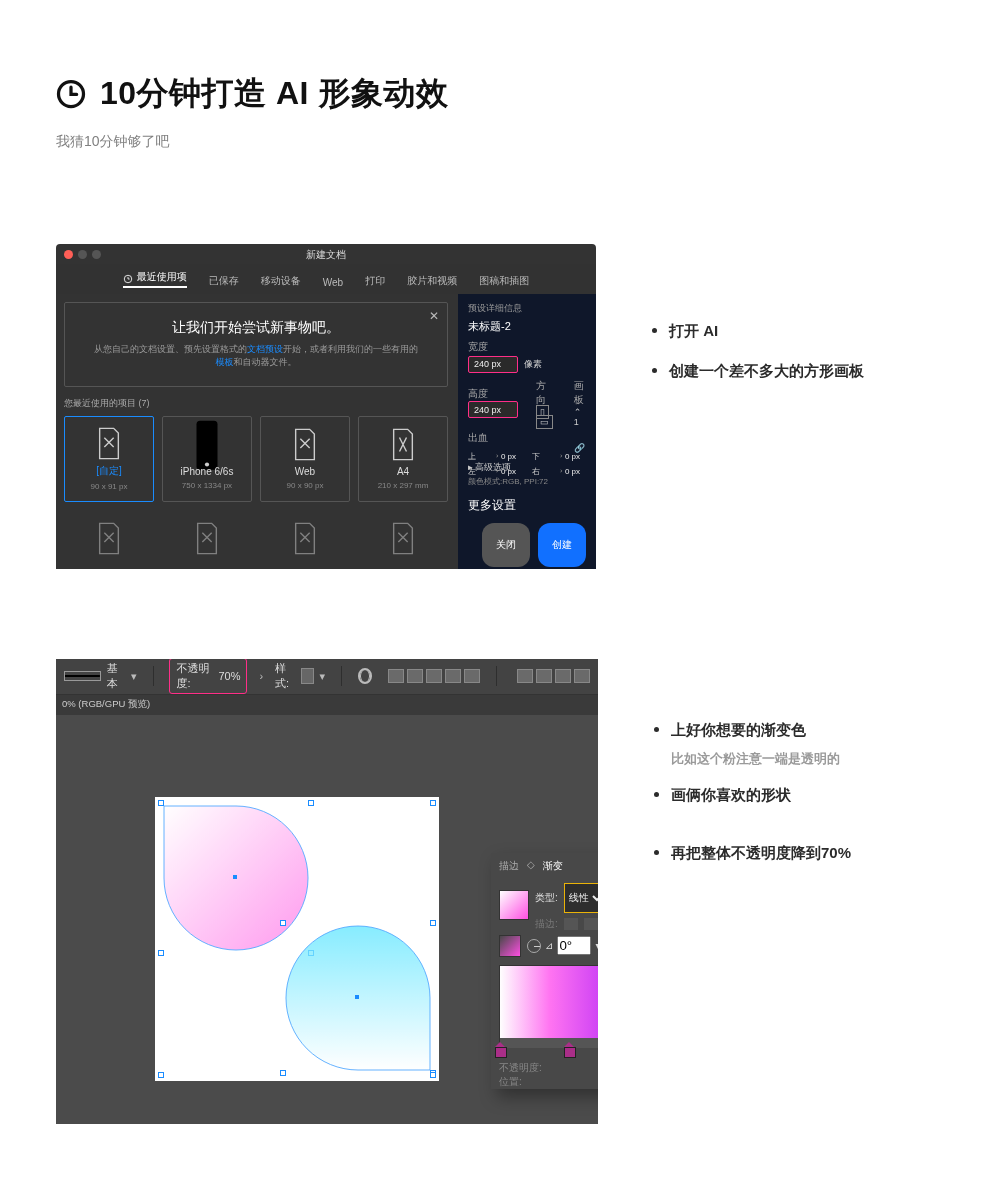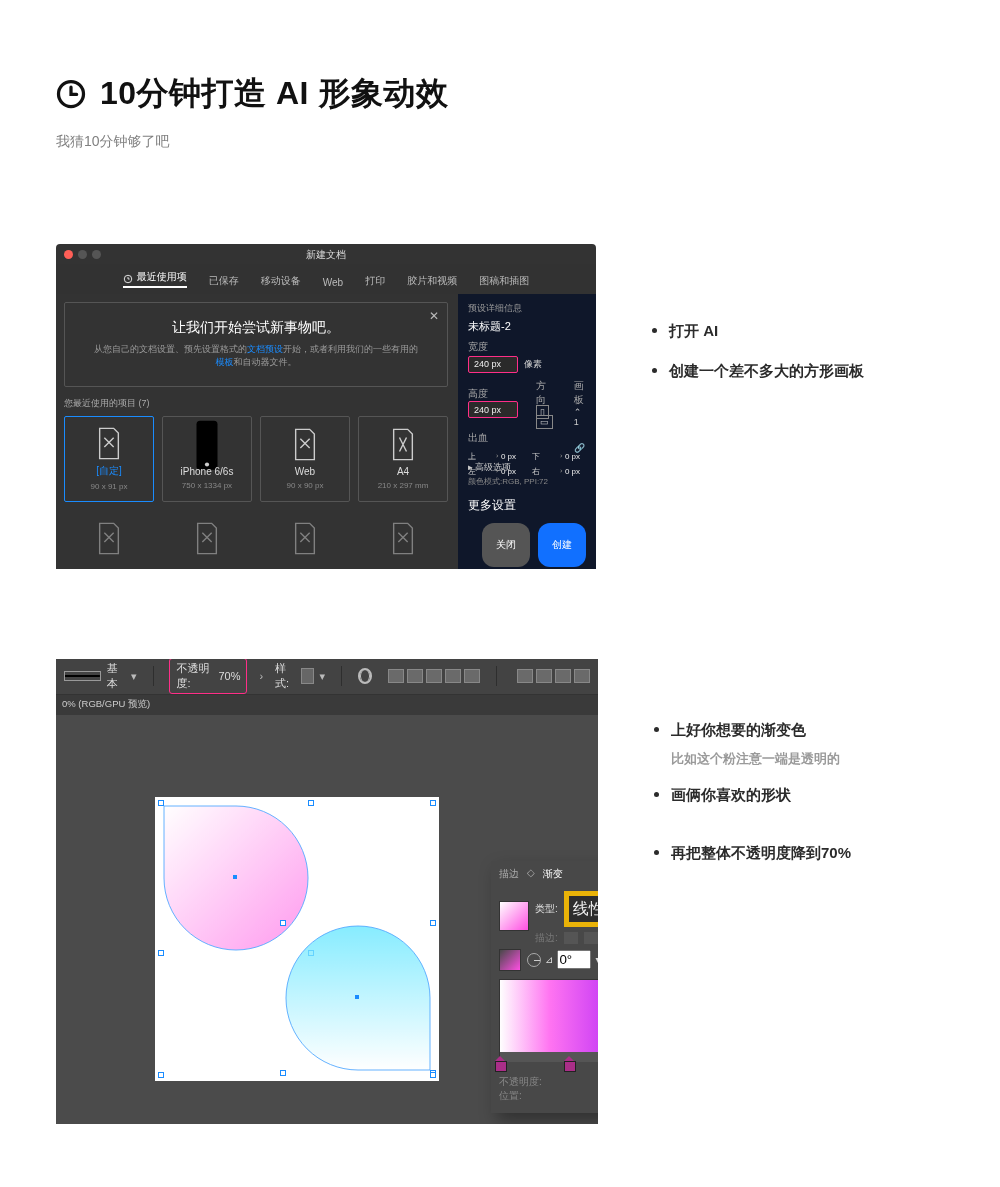--- a/index.html
+++ b/index.html
@@ -157,39 +157,39 @@
   }
   .tear svg { width:100%; height:100%; overflow:visible; }
   .tear.t1 { top:6px; left:6px; }
   .tear.t2 { top:126px; left:128px; }
   .handle {
     position:absolute; width:6px; height:6px; border:1px solid #1a8cff; background:#fff;
   }
   .anchor { position:absolute; width:4px; height:4px; background:#1a8cff; }
 
   .grad-panel {
-    position:absolute; top:146px; left:435px;
+    position:absolute; top:138px; left:435px;
     width:160px; background:#484848; color:#ddd;
-    font-size:10px; padding:6px 8px 10px;
+    font-size:10px; padding:6px 8px 0;
     box-shadow:6px 8px 16px rgba(0,0,0,.35);
   }
   .grad-panel .tabs { display:flex; gap:8px; color:#aaa; margin-bottom:6px;}
   .grad-panel .tabs .act { color:#fff; }
   .grad-panel .row { display:flex; align-items:center; gap:6px; margin-top:4px; }
   .grad-panel .sw-big {
     width:30px; height:30px; border:1px solid #333;
     background:linear-gradient(135deg,#fff,#ff4fe3);
   }
   .grad-panel .sw-small {
     width:22px; height:22px; border:1px solid #333;
     background:linear-gradient(135deg,rgba(255,255,255,0),#ff4fe3);
   }
   .grad-panel select {
-    background:#2e2e2e; color:#eee; border:5px solid #eab308;
-    font-size:16px; height:36px;
+    background:#2e2e2e; color:#eee; border:1px solid #eab308;
+    font-size:10px; height:30px;
   }
   .grad-panel .ang { display:flex; align-items:center; gap:4px; }
   .grad-panel .ang .dial { width:14px;height:14px;border:1px solid #aaa;border-radius:50%;position:relative;}
   .grad-panel .ang .dial::after{content:"";position:absolute;left:50%;top:50%;width:6px;height:1px;background:#ccc;transform-origin:left;}
   .grad-preview {
     margin-top:8px; height:78px;
     background:linear-gradient(90deg,#fefefe 0%,#ff74f1 35%,#c93df5 75%,#a020f0 100%);
     position:relative; border:1px solid #333;
   }
   .grad-preview .bar {

